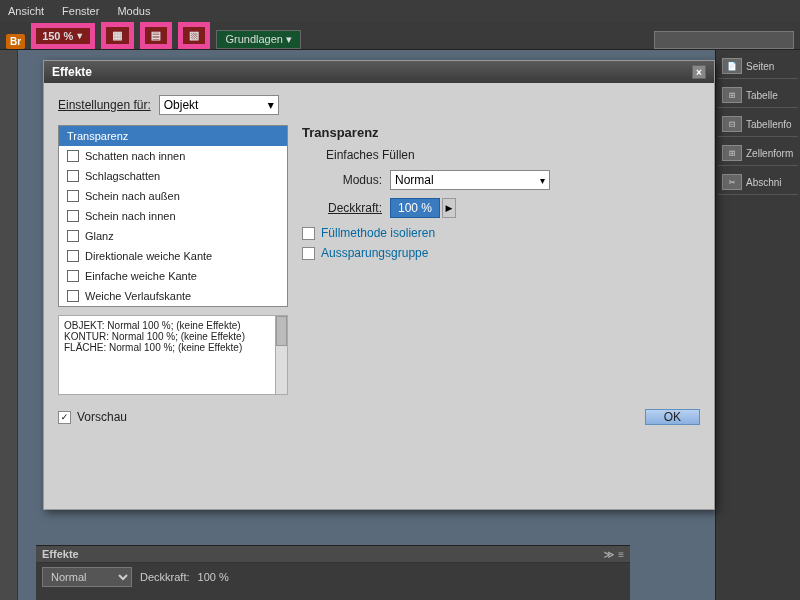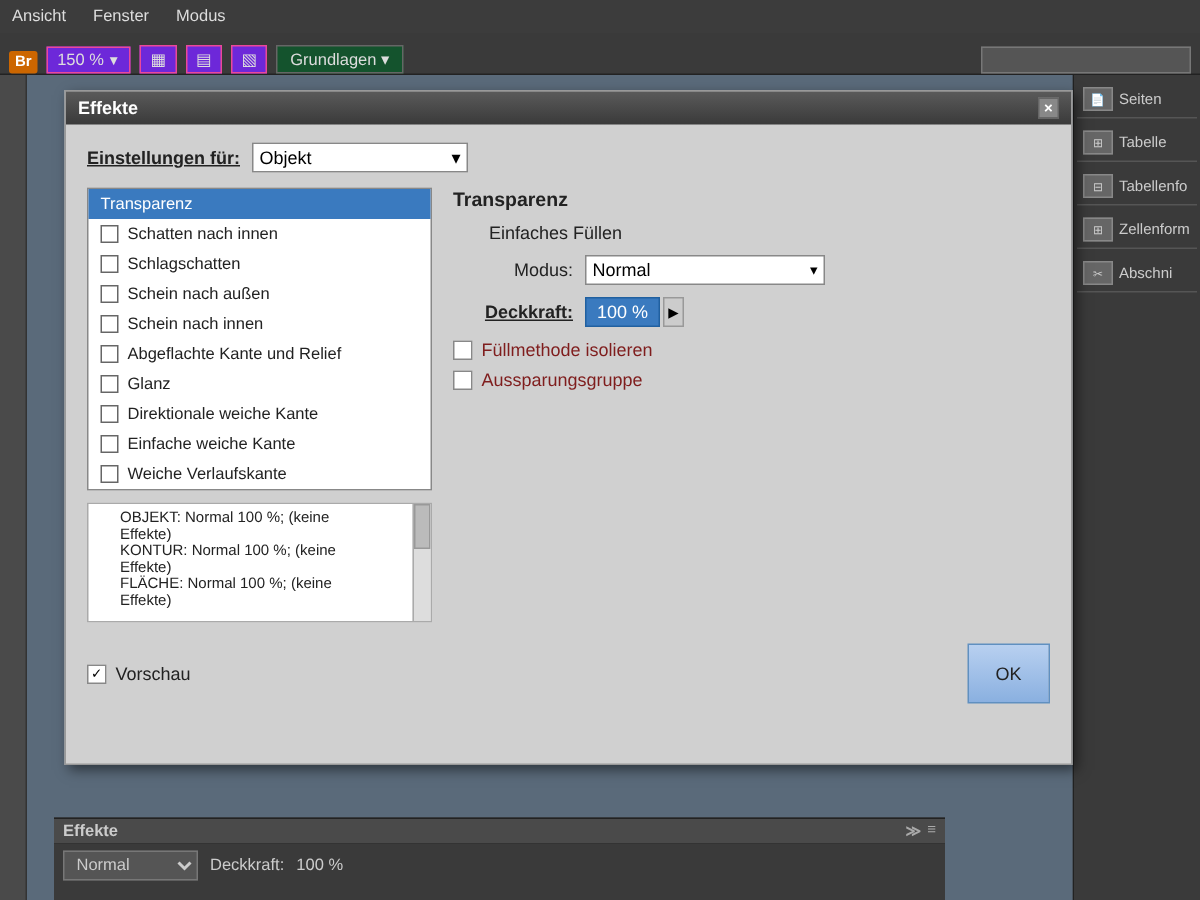--- a/index.html
+++ b/index.html
@@ -30,29 +30,30 @@
     .toolbar {
       background: #3a3a3a;
       height: 28px;
       display: flex;
       align-items: flex-end;
       padding: 0 6px;
       gap: 6px;
       border-bottom: 1px solid #222;
     }
     .toolbar-btn {
-      background: #6d28d9;
-      border: 1px solid #ec4899;
+      background: #7f1d1d;
+      border: 5px solid #ec4899;
       color: #ddd;
       font-size: 11px;
       padding: 2px 6px;
       cursor: pointer;
       display: flex;
       align-items: center;
       gap: 2px;
+      font-weight: bold;
     }
     .toolbar-btn .arrow { font-size: 9px; }
     .toolbar-logo {
       background: #cc6600;
       color: white;
       font-size: 10px;
       font-weight: bold;
       padding: 2px 4px;
       border-radius: 2px;
     }
@@ -238,21 +239,21 @@
     }
     .modal-top-label {
       font-size: 12px;
       color: #222;
     }
     .modal-settings-dropdown {
       background: white;
       border: 1px solid #888;
       font-size: 12px;
       padding: 2px 4px;
-      width: 144px;
+      width: 120px;
       cursor: pointer;
       display: flex;
       align-items: center;
       justify-content: space-between;
     }
     .modal-content-row {
       display: flex;
       gap: 14px;
     }
     
@@ -356,29 +357,29 @@
     }
     .cb-box {
       width: 13px;
       height: 13px;
       border: 1px solid #888;
       background: white;
       flex-shrink: 0;
     }
     .cb-label {
       font-size: 12px;
-      color: #7f1d1d;
+      color: #0369a1;
     }
     
     .preview-area {
       background: white;
       border: 1px solid #aaa;
       width: 230px;
       height: 80px;
-      padding: 4px 21px;
+      padding: 4px 5px;
       font-size: 10px;
       color: #222;
       overflow: hidden;
       position: relative;
     }
     .preview-scrollbar {
       position: absolute;
       right: 0;
       top: 0;
       bottom: 0;
@@ -418,25 +419,25 @@
     }
     .preview-cb-label {
       font-size: 12px;
       color: #222;
     }
     .ok-btn {
       background: linear-gradient(to bottom, #b8d0f0, #8ab0e0);
       border: 1px solid #6090c0;
       color: #222;
       font-size: 12px;
-      padding: 12px 18px;
-      cursor: pointer;
-    }
-
-    .underline { text-decoration: underline; font-weight: bold; }
+      padding: 0 18px;
+      cursor: pointer;
+    }
+
+    .underline { text-decoration: underline; }
   </style>
 </head>
 <body>
 
 <div class="menu-bar">
   <span>Ansicht</span>
   <span>Fenster</span>
   <span>Modus</span>
 </div>
 
@@ -498,24 +499,20 @@
                   <div class="effects-list-item">
                     <span class="item-checkbox"></span>
                     <span>Schein nach außen</span>
                   </div>
                   <div class="effects-list-item">
                     <span class="item-checkbox"></span>
                     <span>Schein nach innen</span>
                   </div>
                   <div class="effects-list-item">
                     <span class="item-checkbox"></span>
-                    <span>Abgeflachte Kante und Relief</span>
-                  </div>
-                  <div class="effects-list-item">
-                    <span class="item-checkbox"></span>
                     <span>Glanz</span>
                   </div>
                   <div class="effects-list-item">
                     <span class="item-checkbox"></span>
                     <span>Direktionale weiche Kante</span>
                   </div>
                   <div class="effects-list-item">
                     <span class="item-checkbox"></span>
                     <span>Einfache weiche Kante</span>
                   </div>

